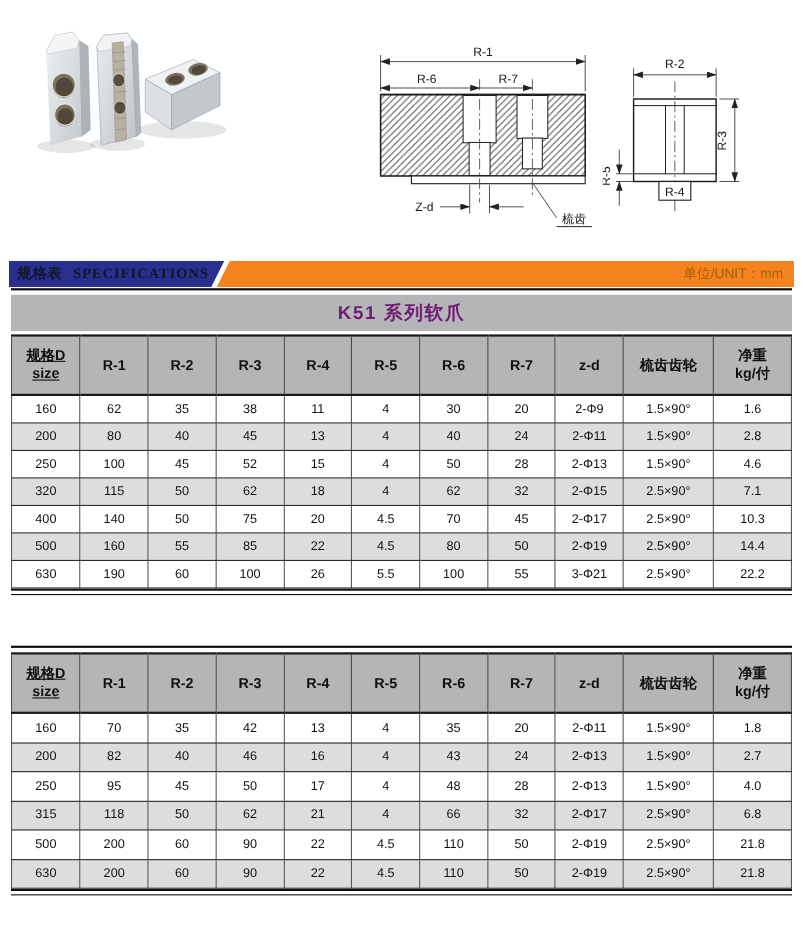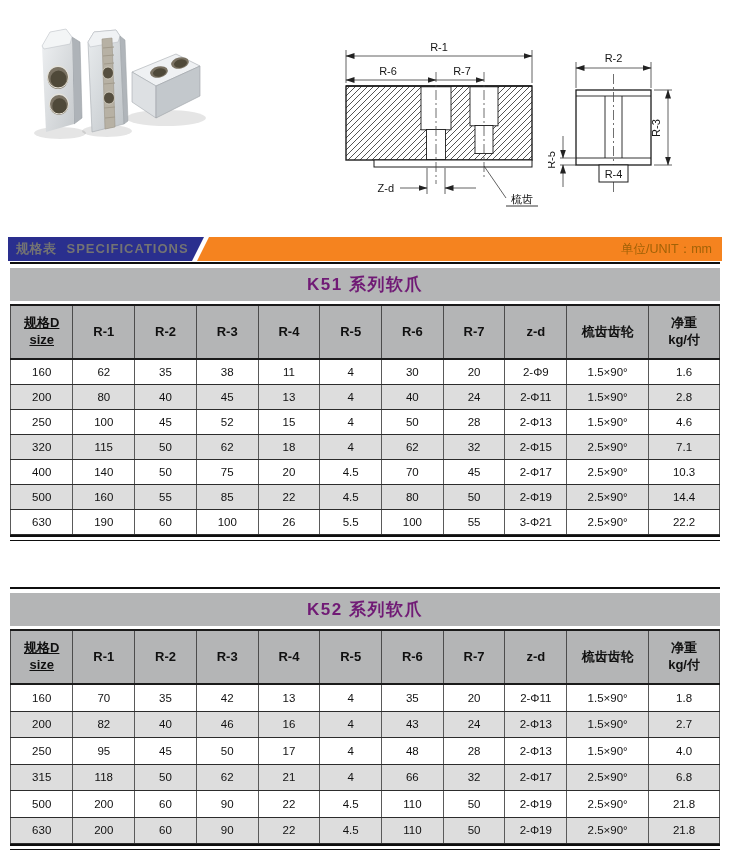--- a/index.html
+++ b/index.html
@@ -5,22 +5,22 @@
   html,body{margin:0;padding:0;background:#ffffff;}
   .page{position:relative;width:730px;height:855px;background:#ffffff;overflow:hidden;
         font-family:"Liberation Sans","DejaVu Sans",sans-serif;color:#111;}
 
   
   .header-bar{position:absolute;left:8px;top:237px;width:714px;height:24px;}
   .hb-orange{position:absolute;top:0;left:0;width:100%;height:100%;background:#f5831f;
              clip-path:polygon(201px 0,100% 0,100% 100%,189px 100%);}
   .hb-blue{position:absolute;top:0;left:0;width:210px;height:100%;background:#2a2f8e;
            clip-path:polygon(0 0,196px 0,184px 100%,0 100%);}
-  .hb-text-left{position:absolute;left:8px;top:0;height:24px;line-height:24px;color:#737373;
-                font-weight:bold;font-size:13px;letter-spacing:.5px;white-space:nowrap;}
+  .hb-text-left{position:absolute;left:8px;top:0;height:24px;line-height:24px;color:#0f172a;
+                font-weight:bold;font-size:13px;letter-spacing:.5px;white-space:nowrap;font-family:Liberation Serif, serif;}
   .hb-text-left .en{margin-left:10px;letter-spacing:1px;}
   .hb-text-right{position:absolute;right:10px;top:0;height:24px;line-height:24px;color:#a16207;
                  font-weight:normal;font-size:12.5px;white-space:nowrap;}
 
   
   .table-block{position:absolute;left:10px;width:710px;}
   #k51-block{top:262px;}
   #k52-block{top:587px;}
   .top-rule{border-top:2.5px solid #0f0f0f;margin-bottom:4px;}
   .title-band{height:33px;background:#b4b5b6;display:flex;align-items:center;justify-content:center;
@@ -333,21 +333,20 @@
             <td>2.5×90°</td>
             <td>22.2</td>
           </tr>
         </tbody>
       </table>
     <div class="bottom-rule"></div>
   </div>
 
   <div class="table-block" id="k52-block">
     <div class="top-rule"></div>
-    <div class="title-band">K52 系列软爪</div>
     <table class="spec">
         <thead>
           <tr>
             <th>
               <div>规格D</div>
               <div>size</div>
             </th>
             <th>
               <div>R-1</div>
             </th>

